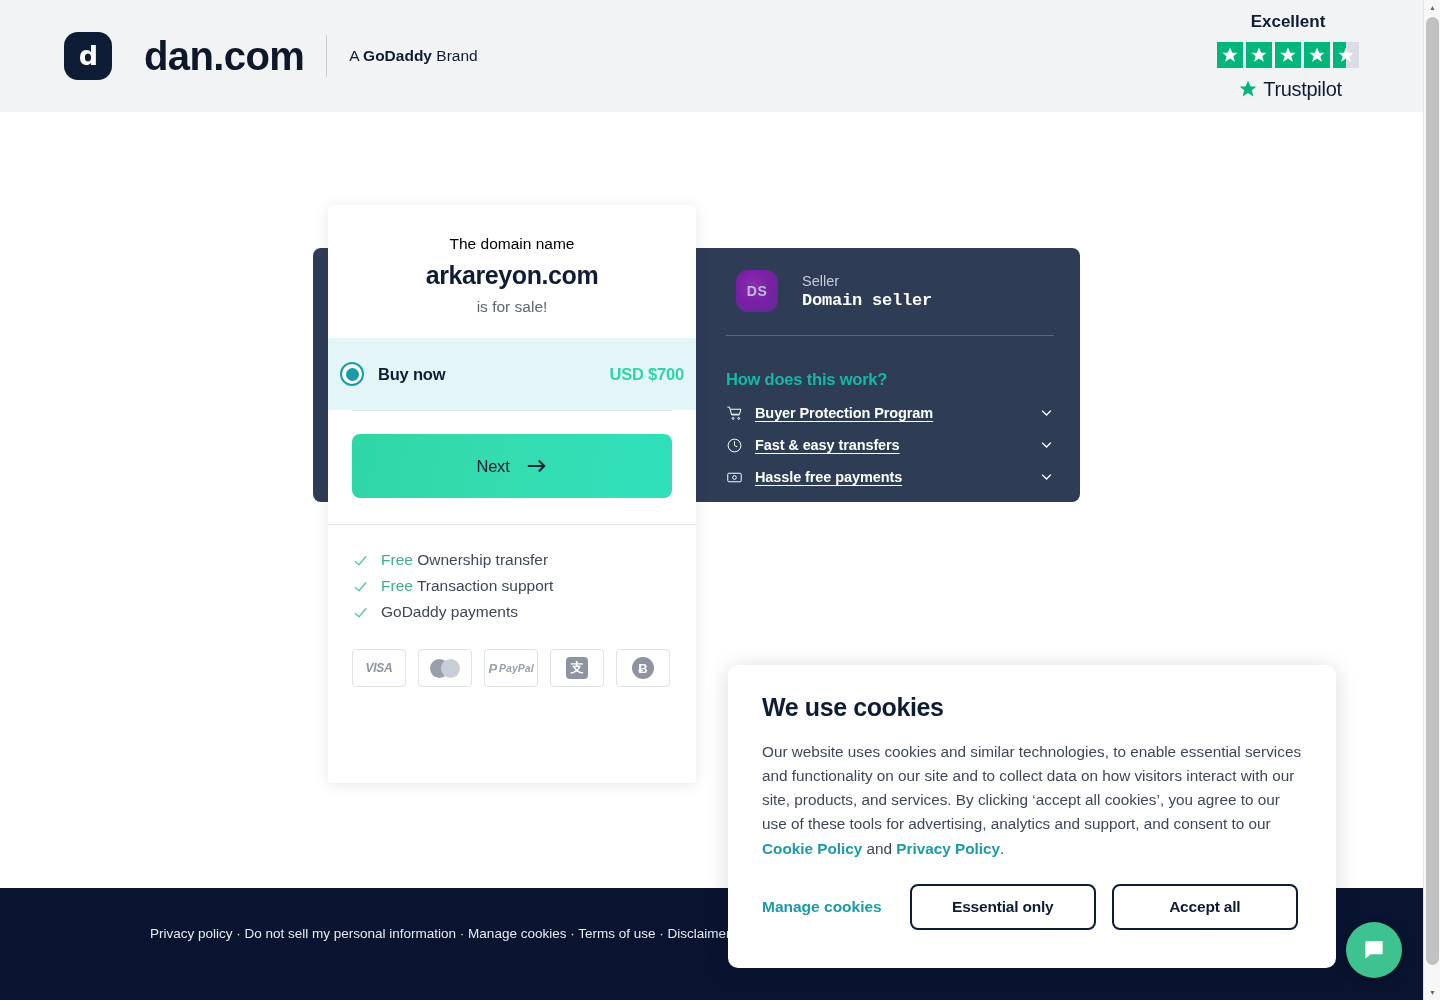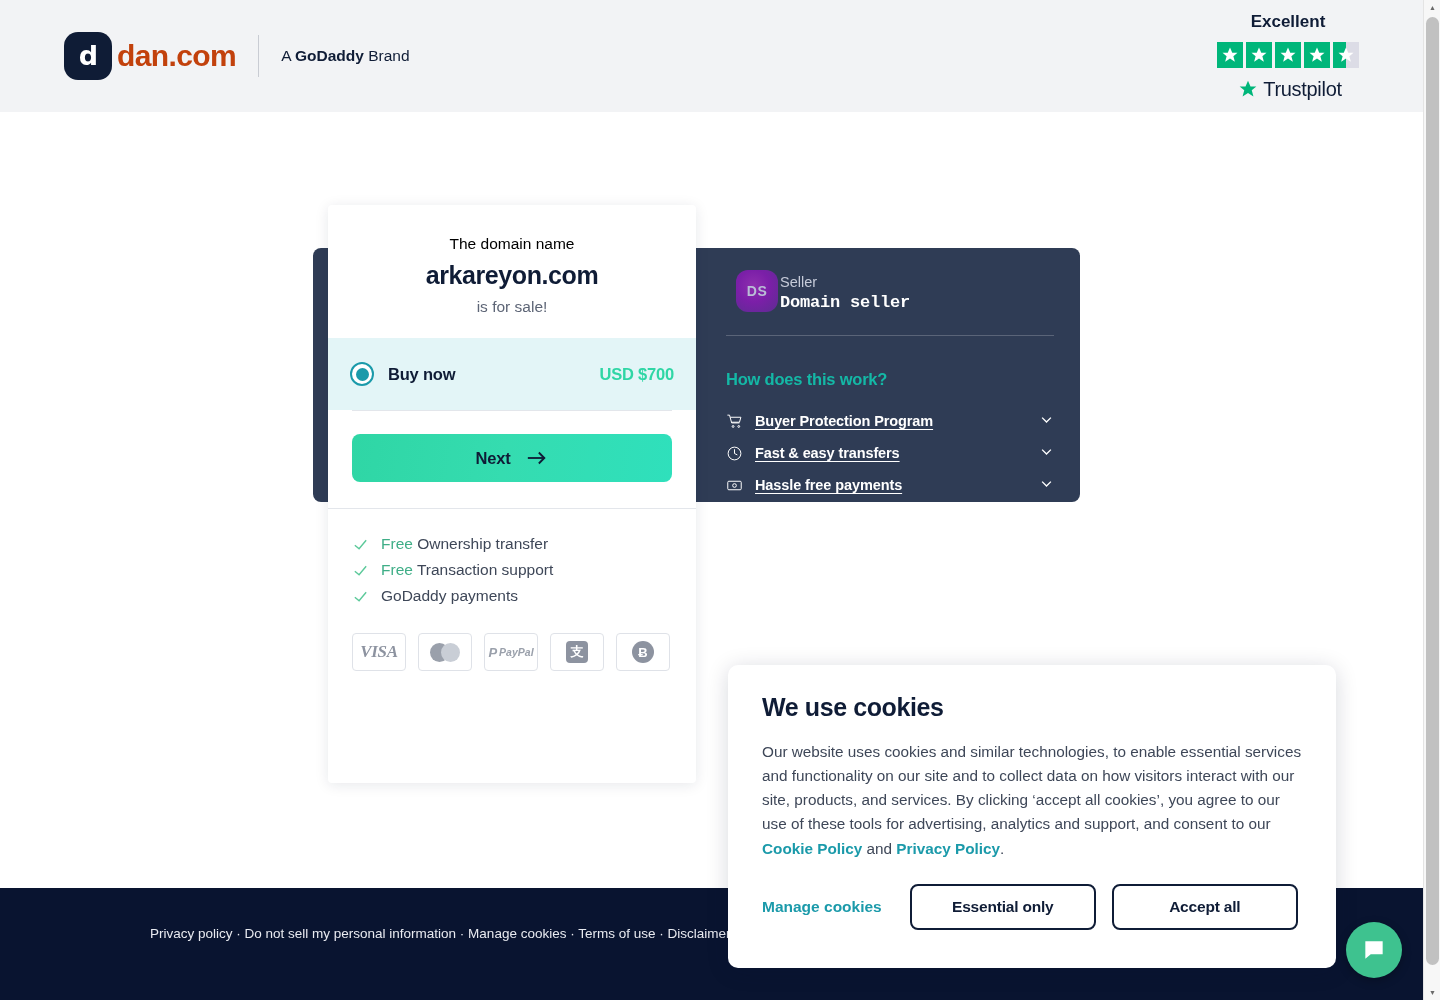--- a/index.html
+++ b/index.html
@@ -54,22 +54,22 @@
     display: flex; align-items: center; justify-content: center;
     position: relative;
   }
   .brand-mark .d-glyph {
     color: #ffffff; font-size: 27px; font-weight: bold;
     font-family: "DejaVu Sans", sans-serif;
     letter-spacing: -1px; line-height: 1;
     position: relative; top: -1px;
   }
   .brand-name {
-    margin-left: 5px;
-    font-size: 30px; font-weight: bold; color: #c2410c;
+    margin-left: 32px;
+    font-size: 40px; font-weight: bold; color: #0f172a;
     letter-spacing: -0.6px;
   }
   .brand-sep {
     width: 1px; height: 42px; background: #c9ccd3;
     margin: 0 22px;
   }
   .brand-sub {
     font-size: 15.5px; color: #0f1c36; font-weight: normal;
   }
   .brand-sub b { font-weight: bold; }
@@ -99,41 +99,41 @@
     width: 767px; height: 254px;
     background: #2f3c55;
     border-radius: 8px;
     z-index: 10;
   }
   .seller-inner {
     position: absolute; left: 399px; top: 0;
     width: 368px; height: 254px;
     padding: 22px 26px 0 14px;
   }
-  .seller-head { display: flex; align-items: flex-end; gap: 2px; padding-left: 10px; }
+  .seller-head { display: flex; align-items: center; gap: 24px; padding-left: 10px; }
   .seller-avatar {
     width: 42px; height: 42px; border-radius: 12px;
     background: radial-gradient(circle at 42% 38%, #8e2fae 0%, #7b1fa8 45%, #5c2d91 100%);
     display: flex; align-items: center; justify-content: center;
     color: #b9bed6; font-size: 14px; font-weight: bold;
     letter-spacing: 0.5px;
   }
   .seller-label { font-size: 14.5px; color: #c6cbd9; line-height: 1.35; }
   .seller-name { font-size: 17px; color: #ffffff; font-weight: bold; letter-spacing: -0.2px; font-family: Liberation Mono, monospace; }
   .seller-rule {
     height: 1px; background: #5a6478;
     margin: 23px 0 0 0;
   }
   .hdtw-title {
     font-size: 16.5px; color: #14b8a6; font-weight: bold;
     margin-top: 34px; letter-spacing: -0.2px;
   }
   .hdtw-list { margin-top: 16px; }
   .hdtw-row {
-    display: flex; align-items: center;
+    display: flex; 
     height: 32px; gap: 12px;
   }
   .hdtw-ico {
     width: 17px; height: 17px; flex: none;
     display: flex; align-items: center; justify-content: center;
   }
   .hdtw-ico svg { width: 17px; height: 17px; stroke: #ffffff; fill: none; stroke-width: 1.4; }
   .hdtw-text {
     font-size: 14.5px; color: #ffffff; font-weight: bold;
     text-decoration: underline; text-underline-offset: 3px;
@@ -156,21 +156,21 @@
   .card-head { padding: 30px 24px 22px; text-align: center; }
   .dn-kicker { font-size: 15.5px; color: #000000; }
   .dn-name {
     font-size: 25px; font-weight: bold; color: #0f1c36;
     margin: 8px 0 8px; letter-spacing: -0.4px;
   }
   .dn-tail { font-size: 15.5px; color: #5d6576; }
 
   .opt {
     display: flex; align-items: center;
-    height: 72px; padding: 0 22px;
+    height: 72px; padding: 0 12px;
     position: relative;
   }
   .opt.selected { background: #e3f5f7; }
   .opt + .opt::before {
     content: ""; position: absolute; left: 24px; right: 24px; top: 0;
     height: 1px; background: #e3e6eb;
   }
   .radio {
     width: 24px; height: 24px; border-radius: 50%;
     border: 2px solid #0f1c36; flex: none;
@@ -190,46 +190,46 @@
     margin-left: auto; font-size: 16.5px; font-weight: bold;
     color: #2fd6a5; letter-spacing: -0.2px;
   }
 
   .card-divider {
     height: 1px; background: #e3e6eb; margin: 0 24px;
   }
 
   .next-wrap { padding: 23px 24px 26px; }
   .next-btn {
-    width: 100%; height: 48px; border: none; cursor: pointer;
+    width: 100%; height: 64px; border: none; cursor: pointer;
     border-radius: 8px;
     background: linear-gradient(100deg, #2fd6a5 0%, #35dcb0 48%, #2fe0bc 100%);
     display: flex; align-items: center; justify-content: center; gap: 16px;
-    font-size: 16.5px; font-weight: bold; color: #0f1c36;
+    font-size: 16.5px; font-weight: normal; color: #0f1c36;
     font-family: "Liberation Sans", sans-serif;
     letter-spacing: -0.2px;
   }
   .next-btn svg { width: 22px; height: 18px; stroke: #0f1c36; fill: none; stroke-width: 2; }
 
   .benefits { padding: 22px 24px 0; border-top: 1px solid #e3e6eb; }
   .ben-row { display: flex; align-items: center; height: 26px; gap: 12px; }
   .ben-check { width: 17px; height: 17px; flex: none; }
   .ben-check svg { width: 17px; height: 17px; stroke: #5cc99a; fill: none; stroke-width: 2; }
   .ben-text { font-size: 15.5px; color: #3e4758; }
   .ben-text .free { color: #3fae87; }
 
   .paymethods {
     display: flex; gap: 12px; padding: 24px 24px 0;
   }
   .pm {
     width: 54px; height: 38px; border: 1px solid #dfe2e8;
     border-radius: 4px; background: #ffffff;
     display: flex; align-items: center; justify-content: center;
   }
-  .pm-visa { font-size: 17px; font-weight: bold; color: #8d93a0; font-style: italic; letter-spacing: -0.3px; font-family: Liberation Serif, serif; }
+  .pm-visa { font-size: 12px; font-weight: bold; color: #8d93a0; font-style: italic; letter-spacing: -0.3px; }
   .pm-mc { position: relative; width: 30px; height: 19px; }
   .pm-mc i {
     position: absolute; top: 0; width: 19px; height: 19px;
     border-radius: 50%; display: block;
   }
   .pm-mc i:first-child { left: 0; background: #9aa0ab; }
   .pm-mc i:last-child { right: 0; background: #c9ced6; }
   .pm-pp { display: flex; align-items: center; gap: 2px; }
   .pm-pp .pp-p { font-size: 13px; font-weight: bold; color: #9aa0ab; font-style: italic; }
   .pm-pp .pp-t { font-size: 10.5px; font-weight: bold; color: #9aa0ab; font-style: italic; }

